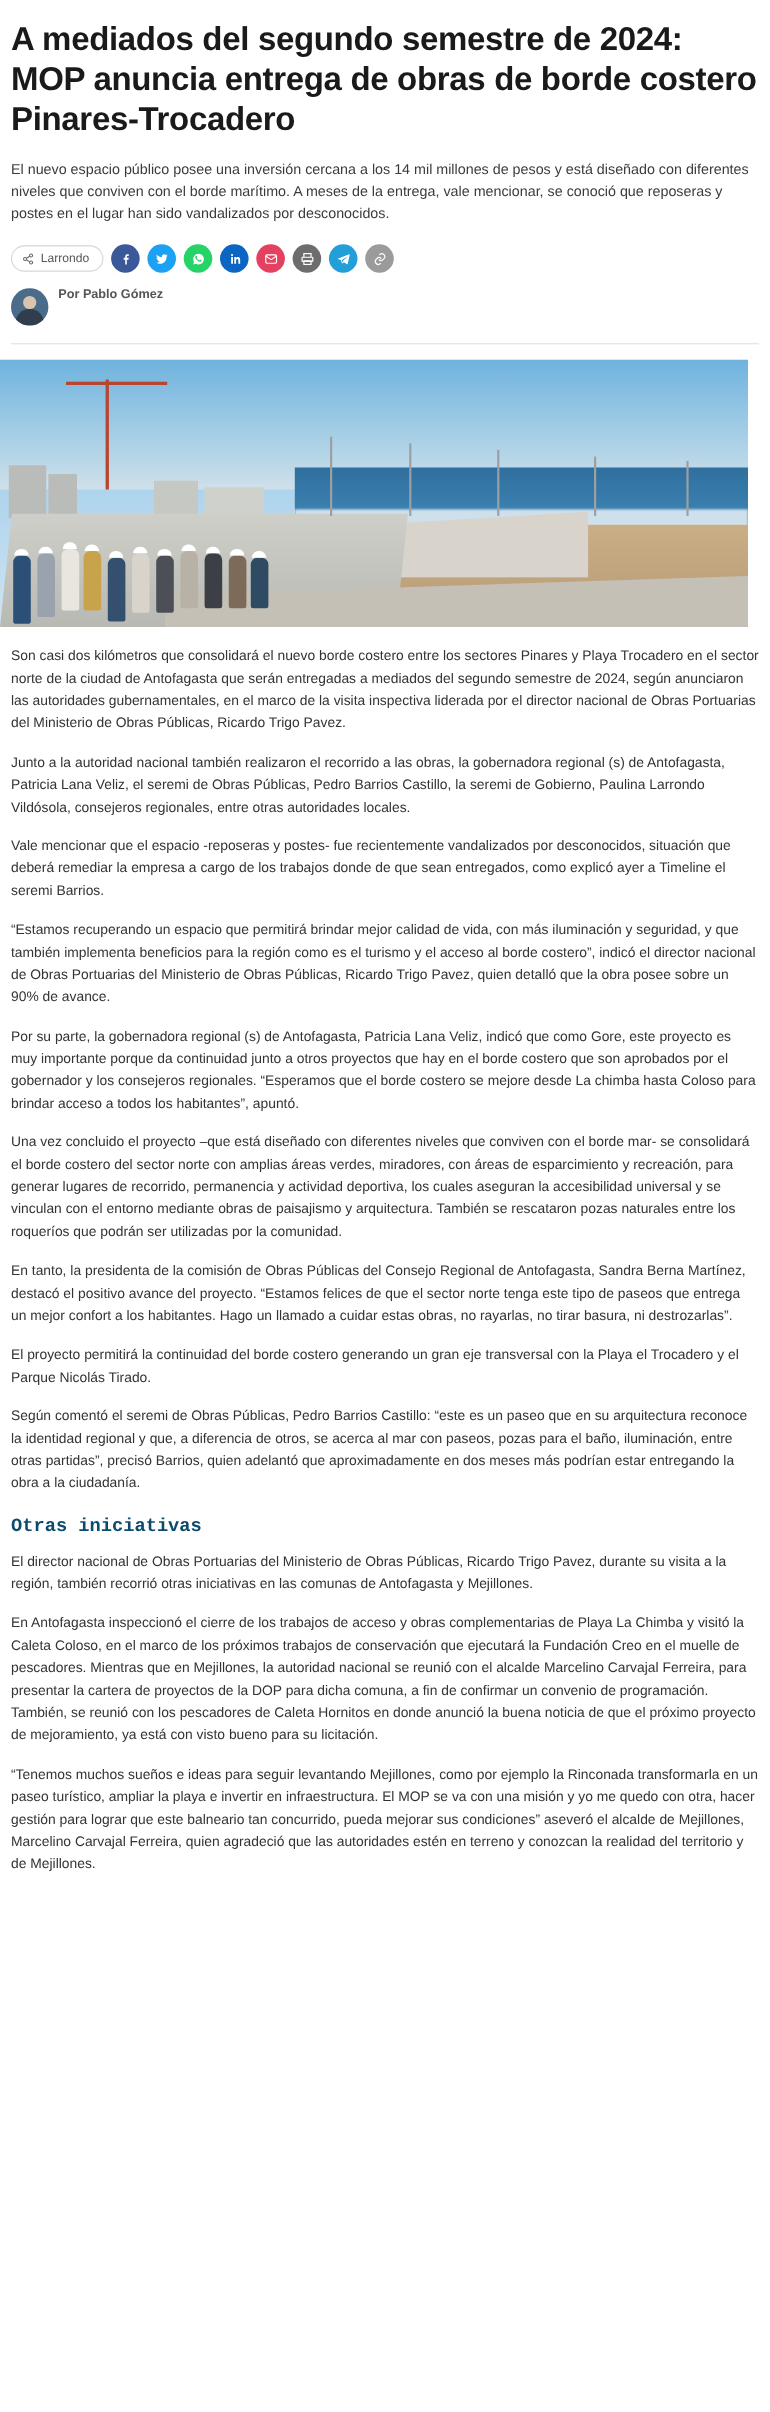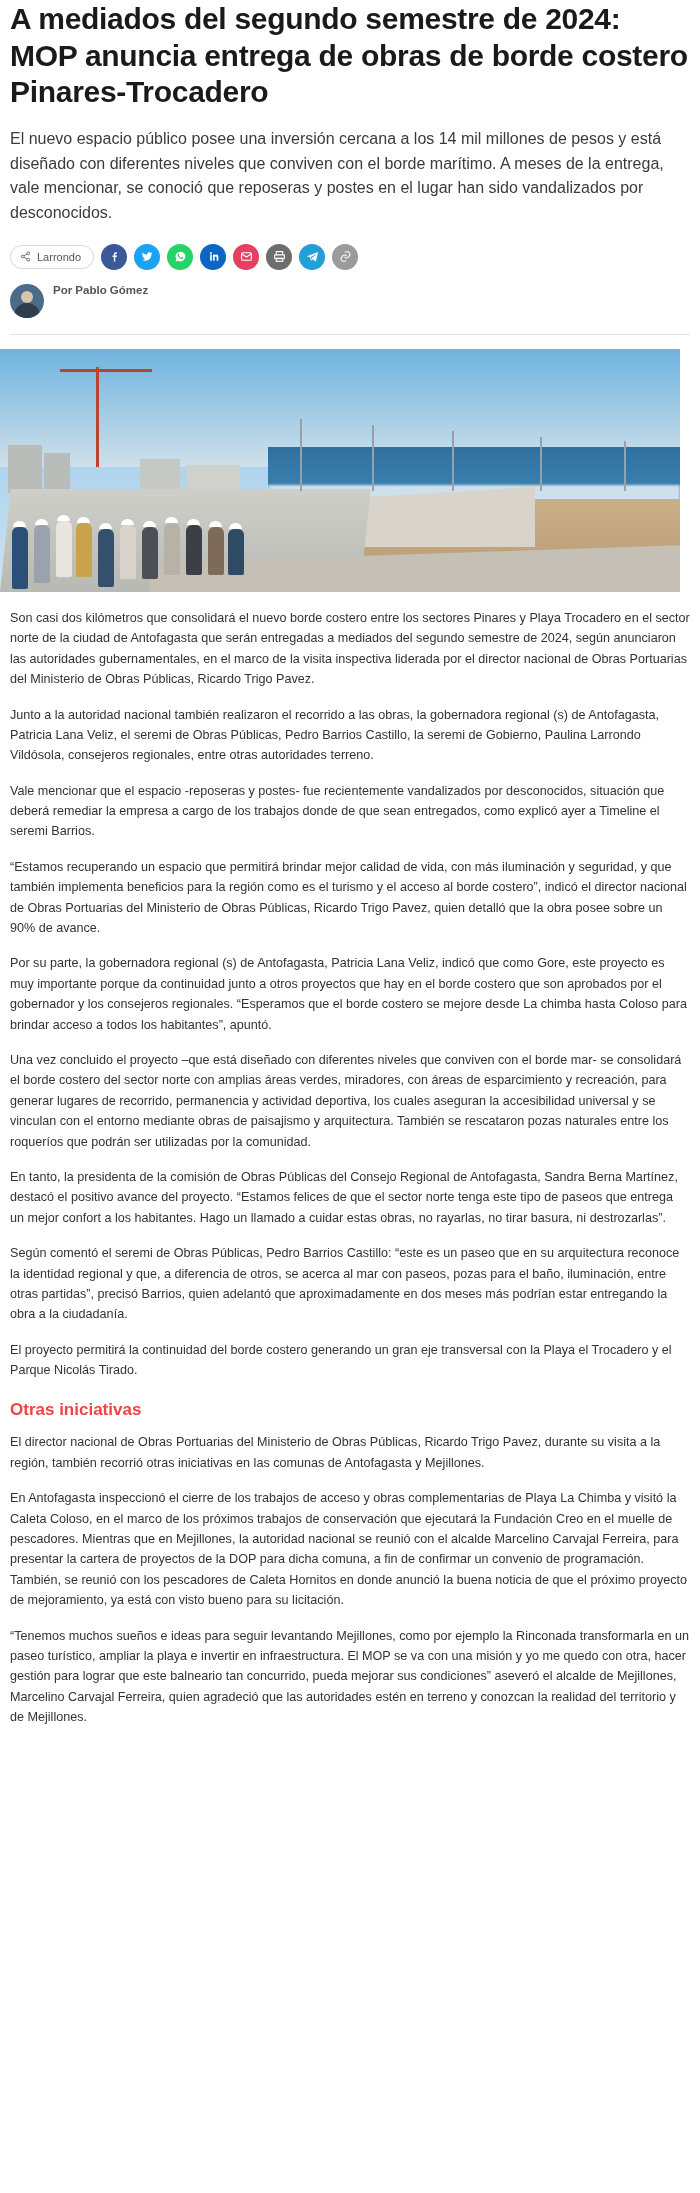--- a/index.html
+++ b/index.html
@@ -16,25 +16,25 @@
     margin: 0 auto;
     background: #ffffff;
     padding: 0 10px;
     position: relative;
   }
   .headline {
     font-size: 30px;
     line-height: 1.22;
     font-weight: bold;
     color: #1a1a1a;
-    margin: 1px 0 16px 0;
+    margin: 18px 0 16px 0;
     letter-spacing: -0.3px;
   }
   .lede {
-    font-size: 16px;
+    font-size: 13px;
     line-height: 1.55;
     color: #3b3b3b;
     margin: 0 0 18px 0;
   }
   
   .share-bar {
     display: flex;
     align-items: center;
     gap: 7px;
     margin: 6px 0 14px 0;
@@ -181,24 +181,25 @@
     border-radius: 7px 7px 0 0;
   }
   
   p.body {
     font-size: 12.6px;
     line-height: 1.62;
     color: #333;
     margin: 0 0 15px 0;
   }
   h2.section {
-    color: #ef4444;
+    color: #0c4a6e;
     font-size: 17px;
     font-weight: bold;
     margin: 20px 0 12px 0;
+    font-family: Liberation Mono, monospace;
   }
   .hero-wrap { margin-bottom: 16px; }
 </style>
 </head>
 <body>
 
 <div class="page">
 
   <h1 class="headline">A mediados del segundo semestre de 2024: MOP anuncia entrega de obras de borde costero Pinares-Trocadero</h1>
 
@@ -317,28 +318,28 @@
         <div class="person" style="left:198px;top:28px; height:48px; background:#7d6a58;"></div>
         <div class="hat" style="left:199px;top:22px;"></div>
         <div class="person" style="left:218px;top:30px; height:46px; background:#2f4a63;"></div>
         <div class="hat" style="left:219px;top:24px;"></div>
       </div>
     </div>
   </div>
 
   <div>
     <p class="body">Son casi dos kilómetros que consolidará el nuevo borde costero entre los sectores Pinares y Playa Trocadero en el sector norte de la ciudad de Antofagasta que serán entregadas a mediados del segundo semestre de 2024, según anunciaron las autoridades gubernamentales, en el marco de la visita inspectiva liderada por el director nacional de Obras Portuarias del Ministerio de Obras Públicas, Ricardo Trigo Pavez.</p>
-    <p class="body">Junto a la autoridad nacional también realizaron el recorrido a las obras, la gobernadora regional (s) de Antofagasta, Patricia Lana Veliz, el seremi de Obras Públicas, Pedro Barrios Castillo, la seremi de Gobierno, Paulina Larrondo Vildósola, consejeros regionales, entre otras autoridades terreno.</p>
+    <p class="body">Junto a la autoridad nacional también realizaron el recorrido a las obras, la gobernadora regional (s) de Antofagasta, Patricia Lana Veliz, el seremi de Obras Públicas, Pedro Barrios Castillo, la seremi de Gobierno, Paulina Larrondo Vildósola, consejeros regionales, entre otras autoridades locales.</p>
     <p class="body">Vale mencionar que el espacio -reposeras y postes- fue recientemente vandalizados por desconocidos, situación que deberá remediar la empresa a cargo de los trabajos donde de que sean entregados, como explicó ayer a Timeline el seremi Barrios.</p>
     <p class="body">“Estamos recuperando un espacio que permitirá brindar mejor calidad de vida, con más iluminación y seguridad, y que también implementa beneficios para la región como es el turismo y el acceso al borde costero”, indicó el director nacional de Obras Portuarias del Ministerio de Obras Públicas, Ricardo Trigo Pavez, quien detalló que la obra posee sobre un 90% de avance.</p>
     <p class="body">Por su parte, la gobernadora regional (s) de Antofagasta, Patricia Lana Veliz, indicó que como Gore, este proyecto es muy importante porque da continuidad junto a otros proyectos que hay en el borde costero que son aprobados por el gobernador y los consejeros regionales. “Esperamos que el borde costero se mejore desde La chimba hasta Coloso para brindar acceso a todos los habitantes”, apuntó.</p>
     <p class="body">Una vez concluido el proyecto –que está diseñado con diferentes niveles que conviven con el borde mar- se consolidará el borde costero del sector norte con amplias áreas verdes, miradores, con áreas de esparcimiento y recreación, para generar lugares de recorrido, permanencia y actividad deportiva, los cuales aseguran la accesibilidad universal y se vinculan con el entorno mediante obras de paisajismo y arquitectura. También se rescataron pozas naturales entre los roqueríos que podrán ser utilizadas por la comunidad.</p>
     <p class="body">En tanto, la presidenta de la comisión de Obras Públicas del Consejo Regional de Antofagasta, Sandra Berna Martínez, destacó el positivo avance del proyecto. “Estamos felices de que el sector norte tenga este tipo de paseos que entrega un mejor confort a los habitantes. Hago un llamado a cuidar estas obras, no rayarlas, no tirar basura, ni destrozarlas”.</p>
+    <p class="body">El proyecto permitirá la continuidad del borde costero generando un gran eje transversal con la Playa el Trocadero y el Parque Nicolás Tirado.</p>
     <p class="body">Según comentó el seremi de Obras Públicas, Pedro Barrios Castillo: “este es un paseo que en su arquitectura reconoce la identidad regional y que, a diferencia de otros, se acerca al mar con paseos, pozas para el baño, iluminación, entre otras partidas”, precisó Barrios, quien adelantó que aproximadamente en dos meses más podrían estar entregando la obra a la ciudadanía.</p>
-    <p class="body">El proyecto permitirá la continuidad del borde costero generando un gran eje transversal con la Playa el Trocadero y el Parque Nicolás Tirado.</p>
 
     <h2 class="section">Otras iniciativas</h2>
 
     <p class="body">El director nacional de Obras Portuarias del Ministerio de Obras Públicas, Ricardo Trigo Pavez, durante su visita a la región, también recorrió otras iniciativas en las comunas de Antofagasta y Mejillones.</p>
     <p class="body">En Antofagasta inspeccionó el cierre de los trabajos de acceso y obras complementarias de Playa La Chimba y visitó la Caleta Coloso, en el marco de los próximos trabajos de conservación que ejecutará la Fundación Creo en el muelle de pescadores. Mientras que en Mejillones, la autoridad nacional se reunió con el alcalde Marcelino Carvajal Ferreira, para presentar la cartera de proyectos de la DOP para dicha comuna, a fin de confirmar un convenio de programación. También, se reunió con los pescadores de Caleta Hornitos en donde anunció la buena noticia de que el próximo proyecto de mejoramiento, ya está con visto bueno para su licitación.</p>
     <p class="body">“Tenemos muchos sueños e ideas para seguir levantando Mejillones, como por ejemplo la Rinconada transformarla en un paseo turístico, ampliar la playa e invertir en infraestructura. El MOP se va con una misión y yo me quedo con otra, hacer gestión para lograr que este balneario tan concurrido, pueda mejorar sus condiciones” aseveró el alcalde de Mejillones,  Marcelino Carvajal Ferreira, quien agradeció que las autoridades estén en terreno y conozcan la realidad del territorio y de Mejillones.</p>
   </div>
 
 </div>
 

